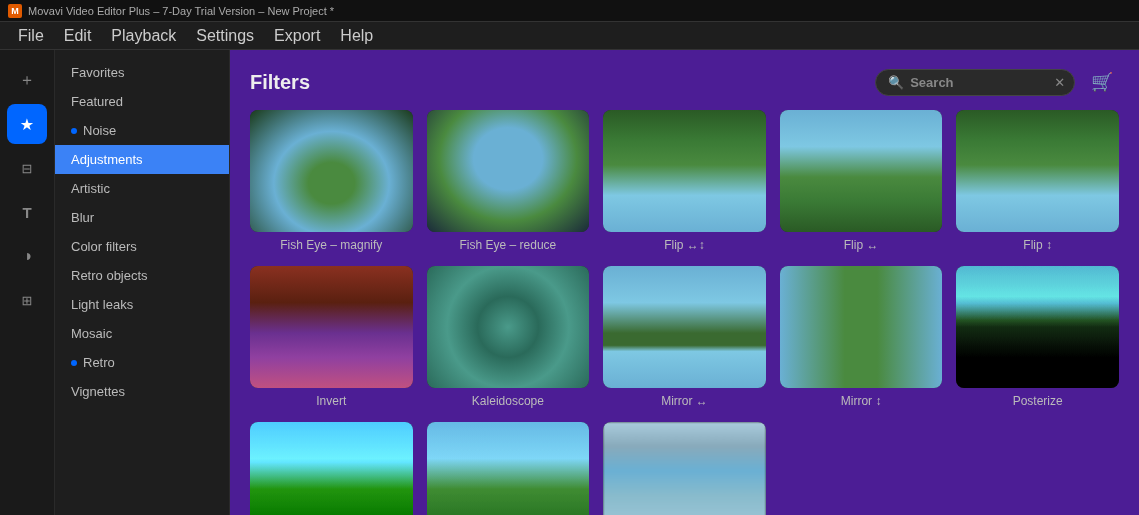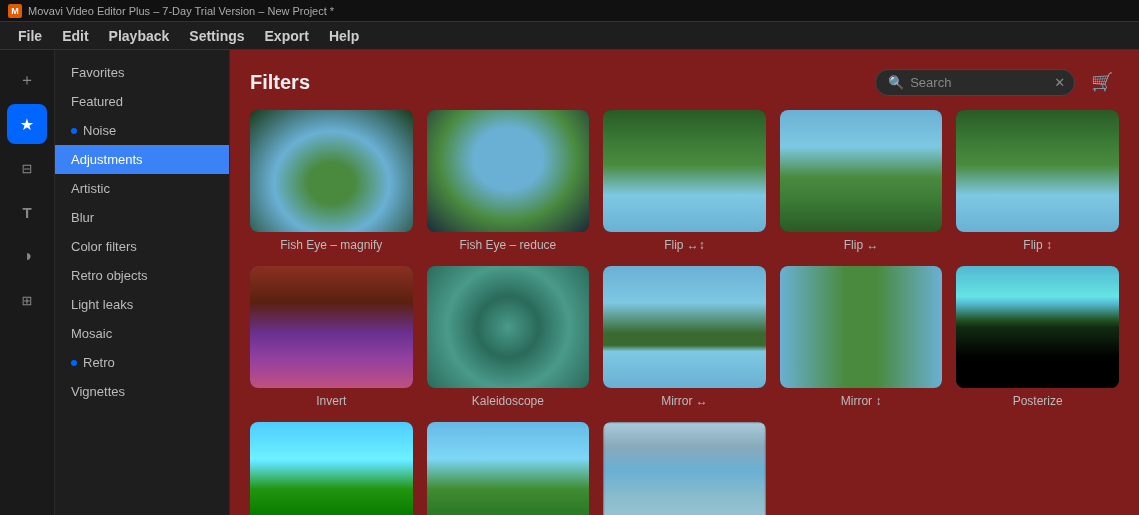--- a/index.html
+++ b/index.html
@@ -38,22 +38,21 @@
     }
 
     
     .menu-bar {
       background: #1e1e1e;
       height: 28px;
       display: flex;
       align-items: center;
       padding: 0 8px;
       border-bottom: 1px solid #333;
-      font-size: 14px;
-      font-weight: bold;
+      font-size: 16px;
     }
     .menu-item {
       padding: 2px 10px;
       cursor: pointer;
       color: #ccc;
       border-radius: 3px;
     }
 
     
     .app-body {
@@ -116,21 +115,21 @@
       height: 6px;
       border-radius: 50%;
       background: #0066ff;
       margin-right: 6px;
       flex-shrink: 0;
     }
 
     
     .main-content {
       flex: 1;
-      background: #7f1d1d;
+      background: #4c1d95;
       display: flex;
       flex-direction: column;
       overflow: hidden;
     }
 
     .filters-header {
       display: flex;
       align-items: center;
       justify-content: space-between;
       padding: 16px 20px 12px 20px;
@@ -149,20 +148,21 @@
       width: 200px;
       border: 1px solid #444;
     }
     .search-bar input {
       background: transparent;
       border: none;
       outline: none;
       color: #ccc;
       font-size: 13px;
       width: 140px;
+      font-weight: bold;
     }
     .search-bar input::placeholder { color: #888; }
     .search-icon { color: #888; font-size: 13px; margin-right: 6px; }
     .search-clear { color: #888; cursor: pointer; font-size: 13px; margin-left: 4px; }
 
     .cart-btn {
       width: 32px;
       height: 32px;
       display: flex;
       align-items: center;

